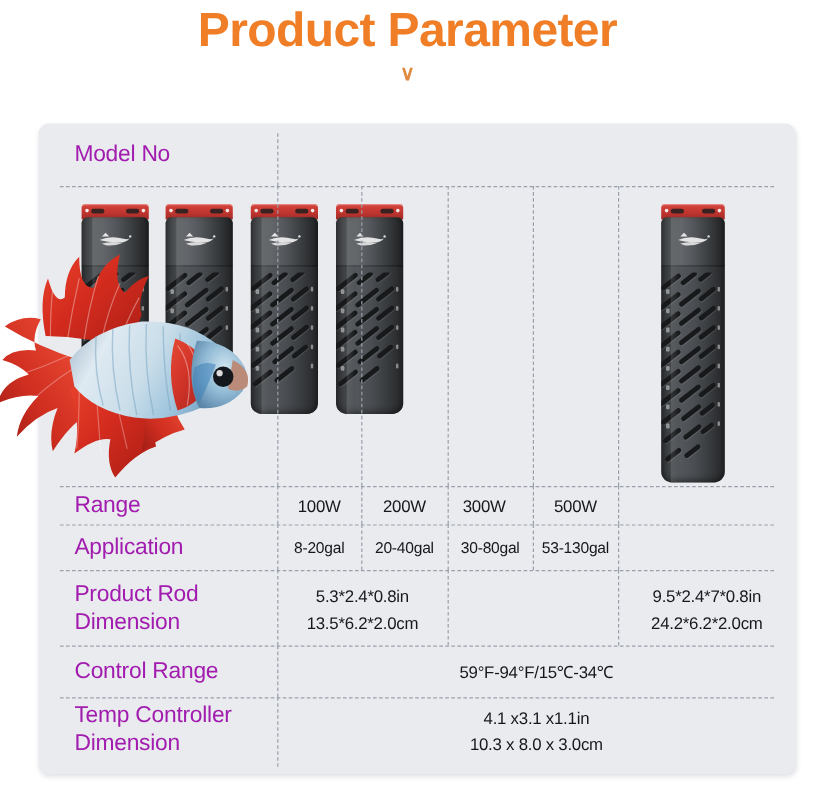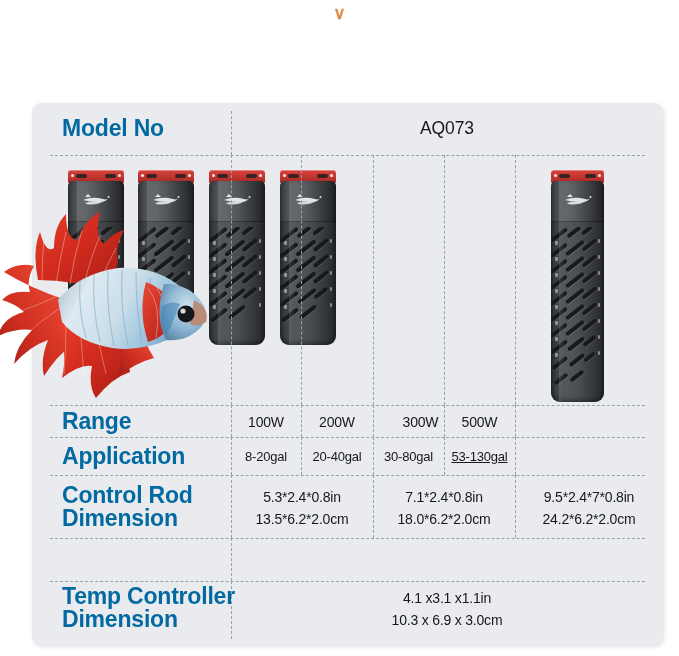--- a/index.html
+++ b/index.html
@@ -74,23 +74,23 @@
   
   .vsep {
     position: absolute;
     width: 0;
     border-left: 1px dashed #9aa0ab;
   }
 
   .label-cell {
     position: absolute;
     left: 30px;
-    font-size: 23px;
-    font-weight: bold;
-    color: #0369a1;
+    font-size: 19px;
+    font-weight: normal;
+    color: #a21caf;
     line-height: 23px;
     letter-spacing: -0.2px;
     white-space: pre-line;
   }
   .val {
     position: absolute;
     text-align: center;
     font-size: 14px;
     color: #16181c;
     line-height: 20px;
@@ -218,28 +218,28 @@
     left: -4px;
     top: 196px;
     width: 215px;
     height: 212px;
   }
 </style>
 </head>
 <body>
 
 <div class="title-wrap">
+  <div class="product-title">Product Parameter</div>
   <div class="title-chevron">∨</div>
 </div>
 
 <div class="panel">
 
   <div class="trow" style="top:0;height:52px;">
     <div class="label-cell" style="top:14px;">Model No</div>
-    <div class="val big" style="left:199px;top:15px;width:432px;">AQ073</div>
   </div>
   <div class="hsep" style="top:52px;"></div>
   <div class="vsep" style="left:199px;top:8px;height:44px;"></div>
 
   <div class="trow" style="top:52px;height:250px;">
 
     <div class="heater" style="left:36px;top:15px;width:56px;height:141px;">
       <div class="cap">
         <span class="dot-l"></span>
         <span class="dot-r"></span>
@@ -476,67 +476,69 @@
   <div class="vsep" style="left:341px;top:52px;height:250px;"></div>
   <div class="vsep" style="left:412px;top:52px;height:250px;"></div>
   <div class="vsep" style="left:483px;top:52px;height:250px;"></div>
 
   <div class="hsep" style="top:302px;"></div>
 
   <div class="trow" style="top:302px;height:32px;">
     <div class="label-cell" style="top:5px;">Range</div>
     <div class="val" style="left:199px;top:7px;width:70px;">100W</div>
     <div class="val" style="left:269px;top:7px;width:72px;">200W</div>
-    <div class="val" style="left:341px;top:7px;width:71px;padding-left:12px;">300W</div>
+    <div class="val" style="left:324px;top:7px;width:71px;padding-left:12px;">300W</div>
     <div class="val" style="left:412px;top:7px;width:71px;">500W</div>
   </div>
   <div class="vsep" style="left:199px;top:302px;height:32px;"></div>
   <div class="vsep" style="left:269px;top:302px;height:32px;"></div>
   <div class="vsep" style="left:341px;top:302px;height:32px;"></div>
   <div class="vsep" style="left:412px;top:302px;height:32px;"></div>
   <div class="vsep" style="left:483px;top:302px;height:32px;"></div>
   <div class="hsep" style="top:334px;"></div>
 
   <div class="trow" style="top:334px;height:38px;">
     <div class="label-cell" style="top:8px;">Application</div>
     <div class="val small" style="left:199px;top:10px;width:70px;text-align:center;">8-20gal</div>
     <div class="val small" style="left:269px;top:10px;width:72px;">20-40gal</div>
     <div class="val small" style="left:341px;top:10px;width:71px;">30-80gal</div>
-    <div class="val small" style="left:412px;top:10px;width:71px;text-decoration:underline;">53-130gal</div>
+    <div class="val small" style="left:412px;top:10px;width:71px;">53-130gal</div>
   </div>
   <div class="vsep" style="left:199px;top:334px;height:38px;"></div>
   <div class="vsep" style="left:269px;top:334px;height:38px;"></div>
   <div class="vsep" style="left:341px;top:334px;height:38px;"></div>
   <div class="vsep" style="left:412px;top:334px;height:38px;"></div>
   <div class="vsep" style="left:483px;top:334px;height:38px;"></div>
   <div class="hsep" style="top:372px;"></div>
 
   <div class="trow" style="top:372px;height:63px;">
-    <div class="label-cell" style="top:9px;">Control Rod
+    <div class="label-cell" style="top:9px;">Product Rod
 Dimension</div>
     <div class="val two-line" style="left:199px;top:11px;width:142px;">5.3*2.4*0.8in
 13.5*6.2*2.0cm</div>
-    <div class="val two-line" style="left:341px;top:11px;width:142px;">7.1*2.4*0.8in
-18.0*6.2*2.0cm</div>
     <div class="val two-line" style="left:483px;top:11px;width:148px;">9.5*2.4*7*0.8in
 24.2*6.2*2.0cm</div>
   </div>
   <div class="vsep" style="left:199px;top:372px;height:63px;"></div>
   <div class="vsep" style="left:341px;top:372px;height:63px;"></div>
   <div class="vsep" style="left:483px;top:372px;height:63px;"></div>
   <div class="hsep" style="top:435px;"></div>
 
+  <div class="trow" style="top:435px;height:43px;">
+    <div class="label-cell" style="top:10px;">Control Range</div>
+    <div class="val" style="left:199px;top:12px;width:432px;">59°F-94°F/15℃-34℃</div>
+  </div>
   <div class="vsep" style="left:199px;top:435px;height:43px;"></div>
   <div class="hsep" style="top:478px;"></div>
 
   <div class="trow" style="top:472px;height:64px;">
     <div class="label-cell" style="top:10px;">Temp Controller
 Dimension</div>
     <div class="val two-line" style="left:199px;top:12px;width:432px;">4.1 x3.1 x1.1in
-10.3 x 6.9 x 3.0cm</div>
+10.3 x 8.0 x 3.0cm</div>
   </div>
   <div class="vsep" style="left:199px;top:478px;height:58px;"></div>
 
 </div>
 
 <svg class="fish" viewBox="0 0 215 212">
   <defs>
     <linearGradient id="bodyGrad" x1="0" y1="0" x2="1" y2="0.3">
       <stop offset="0%" stop-color="#9fb6c8"></stop>
       <stop offset="25%" stop-color="#dfeaf2"></stop>

